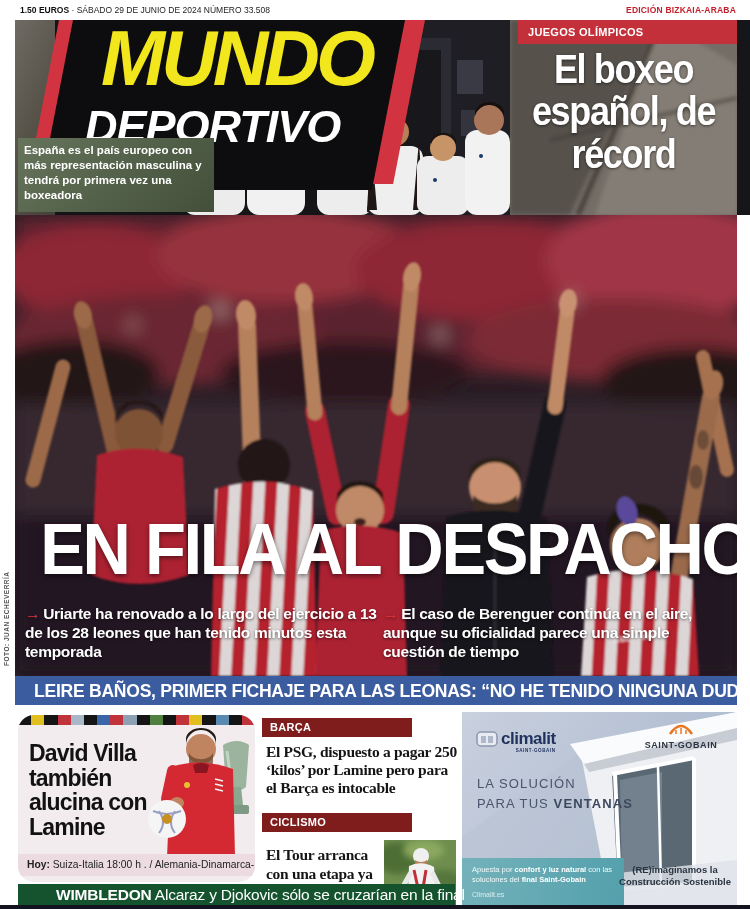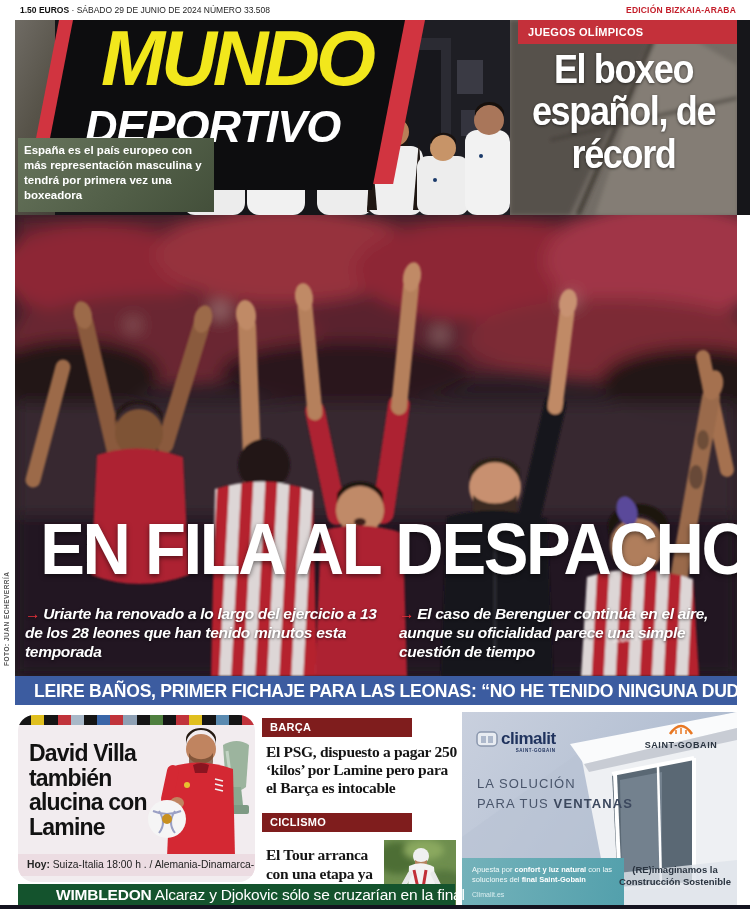--- a/index.html
+++ b/index.html
@@ -35,21 +35,21 @@
       font-weight:700;font-size:11px;letter-spacing:.3px;line-height:24px;padding-left:10px;box-sizing:border-box;}
   .oly-headline{position:absolute;left:0;top:28px;width:227px;text-align:center;color:#fff;
       font-weight:900;font-size:40px;line-height:1.06;letter-spacing:-1.5px;
       transform:scaleX(.9);transform-origin:center top;text-shadow:0 1px 3px rgba(0,0,0,.55);}
   
   .main-photo{position:absolute;left:15px;top:215px;width:722px;height:461px;background:#241a20;overflow:hidden;}
   .main-photo svg.scene{position:absolute;left:0;top:0;}
   .main-headline{position:absolute;left:0;top:298px;width:722px;text-align:center;color:#fff;
       font-weight:900;font-size:72px;line-height:1;letter-spacing:-2.5px;white-space:nowrap;
       transform:scaleX(.93);transform-origin:center top;text-shadow:0 2px 6px rgba(0,0,0,.5);}
-  .bullets{position:absolute;left:10px;top:390px;width:702px;display:flex;gap:16px;font-style:italic;}
+  .bullets{position:absolute;left:10px;top:390px;width:702px;display:flex;}
   .bullet{color:#fff;font-weight:800;font-size:15.5px;line-height:1.22;letter-spacing:-.3px;
       text-shadow:0 1px 3px rgba(0,0,0,.6);}
   .bullet .arrow{color:#e8313b;font-weight:900;margin-right:3px;}
   .bullet.b1{width:358px;}
   .bullet.b2{width:328px;}
   .photo-credit{position:absolute;left:3px;top:666px;transform:rotate(-90deg);transform-origin:0 0;
       font-size:6.5px;font-weight:700;color:#555;letter-spacing:.5px;white-space:nowrap;}
   
   .blue-bar{position:absolute;left:15px;top:676px;width:722px;height:29px;background:#3c5ca0;
       color:#fff;text-align:center;font-weight:800;font-size:18.5px;line-height:29px;letter-spacing:-.3px;}

